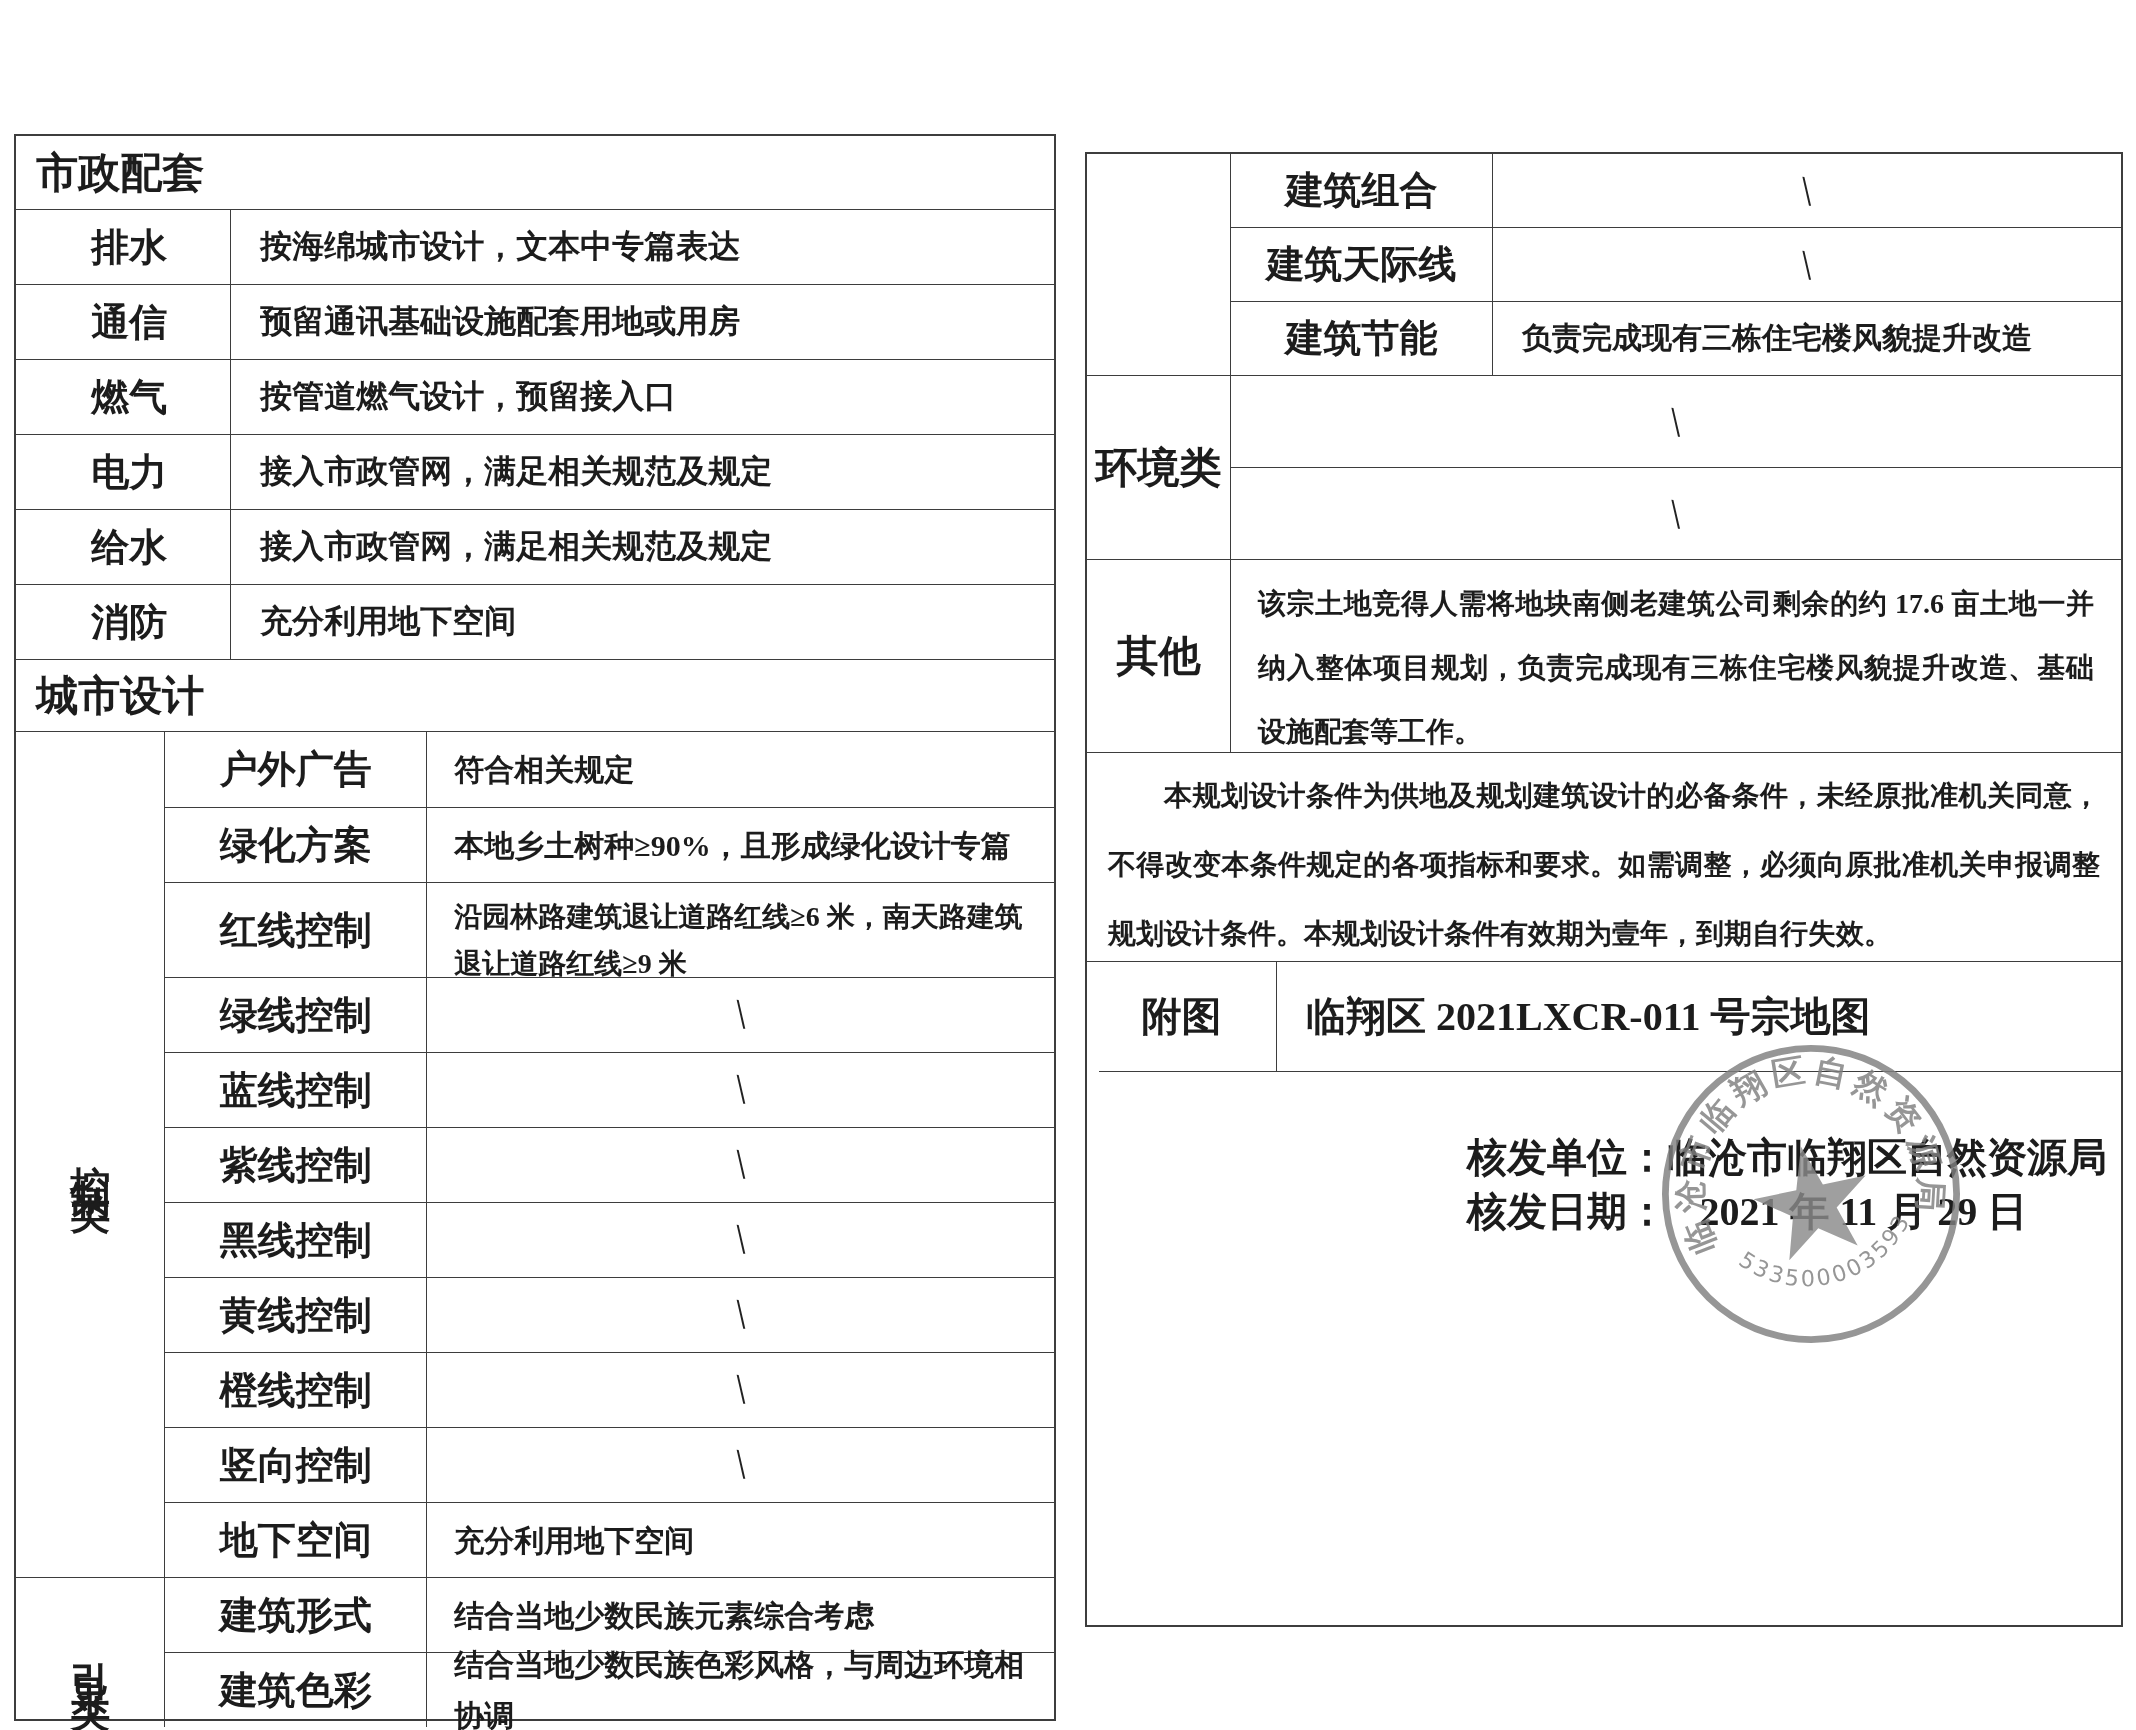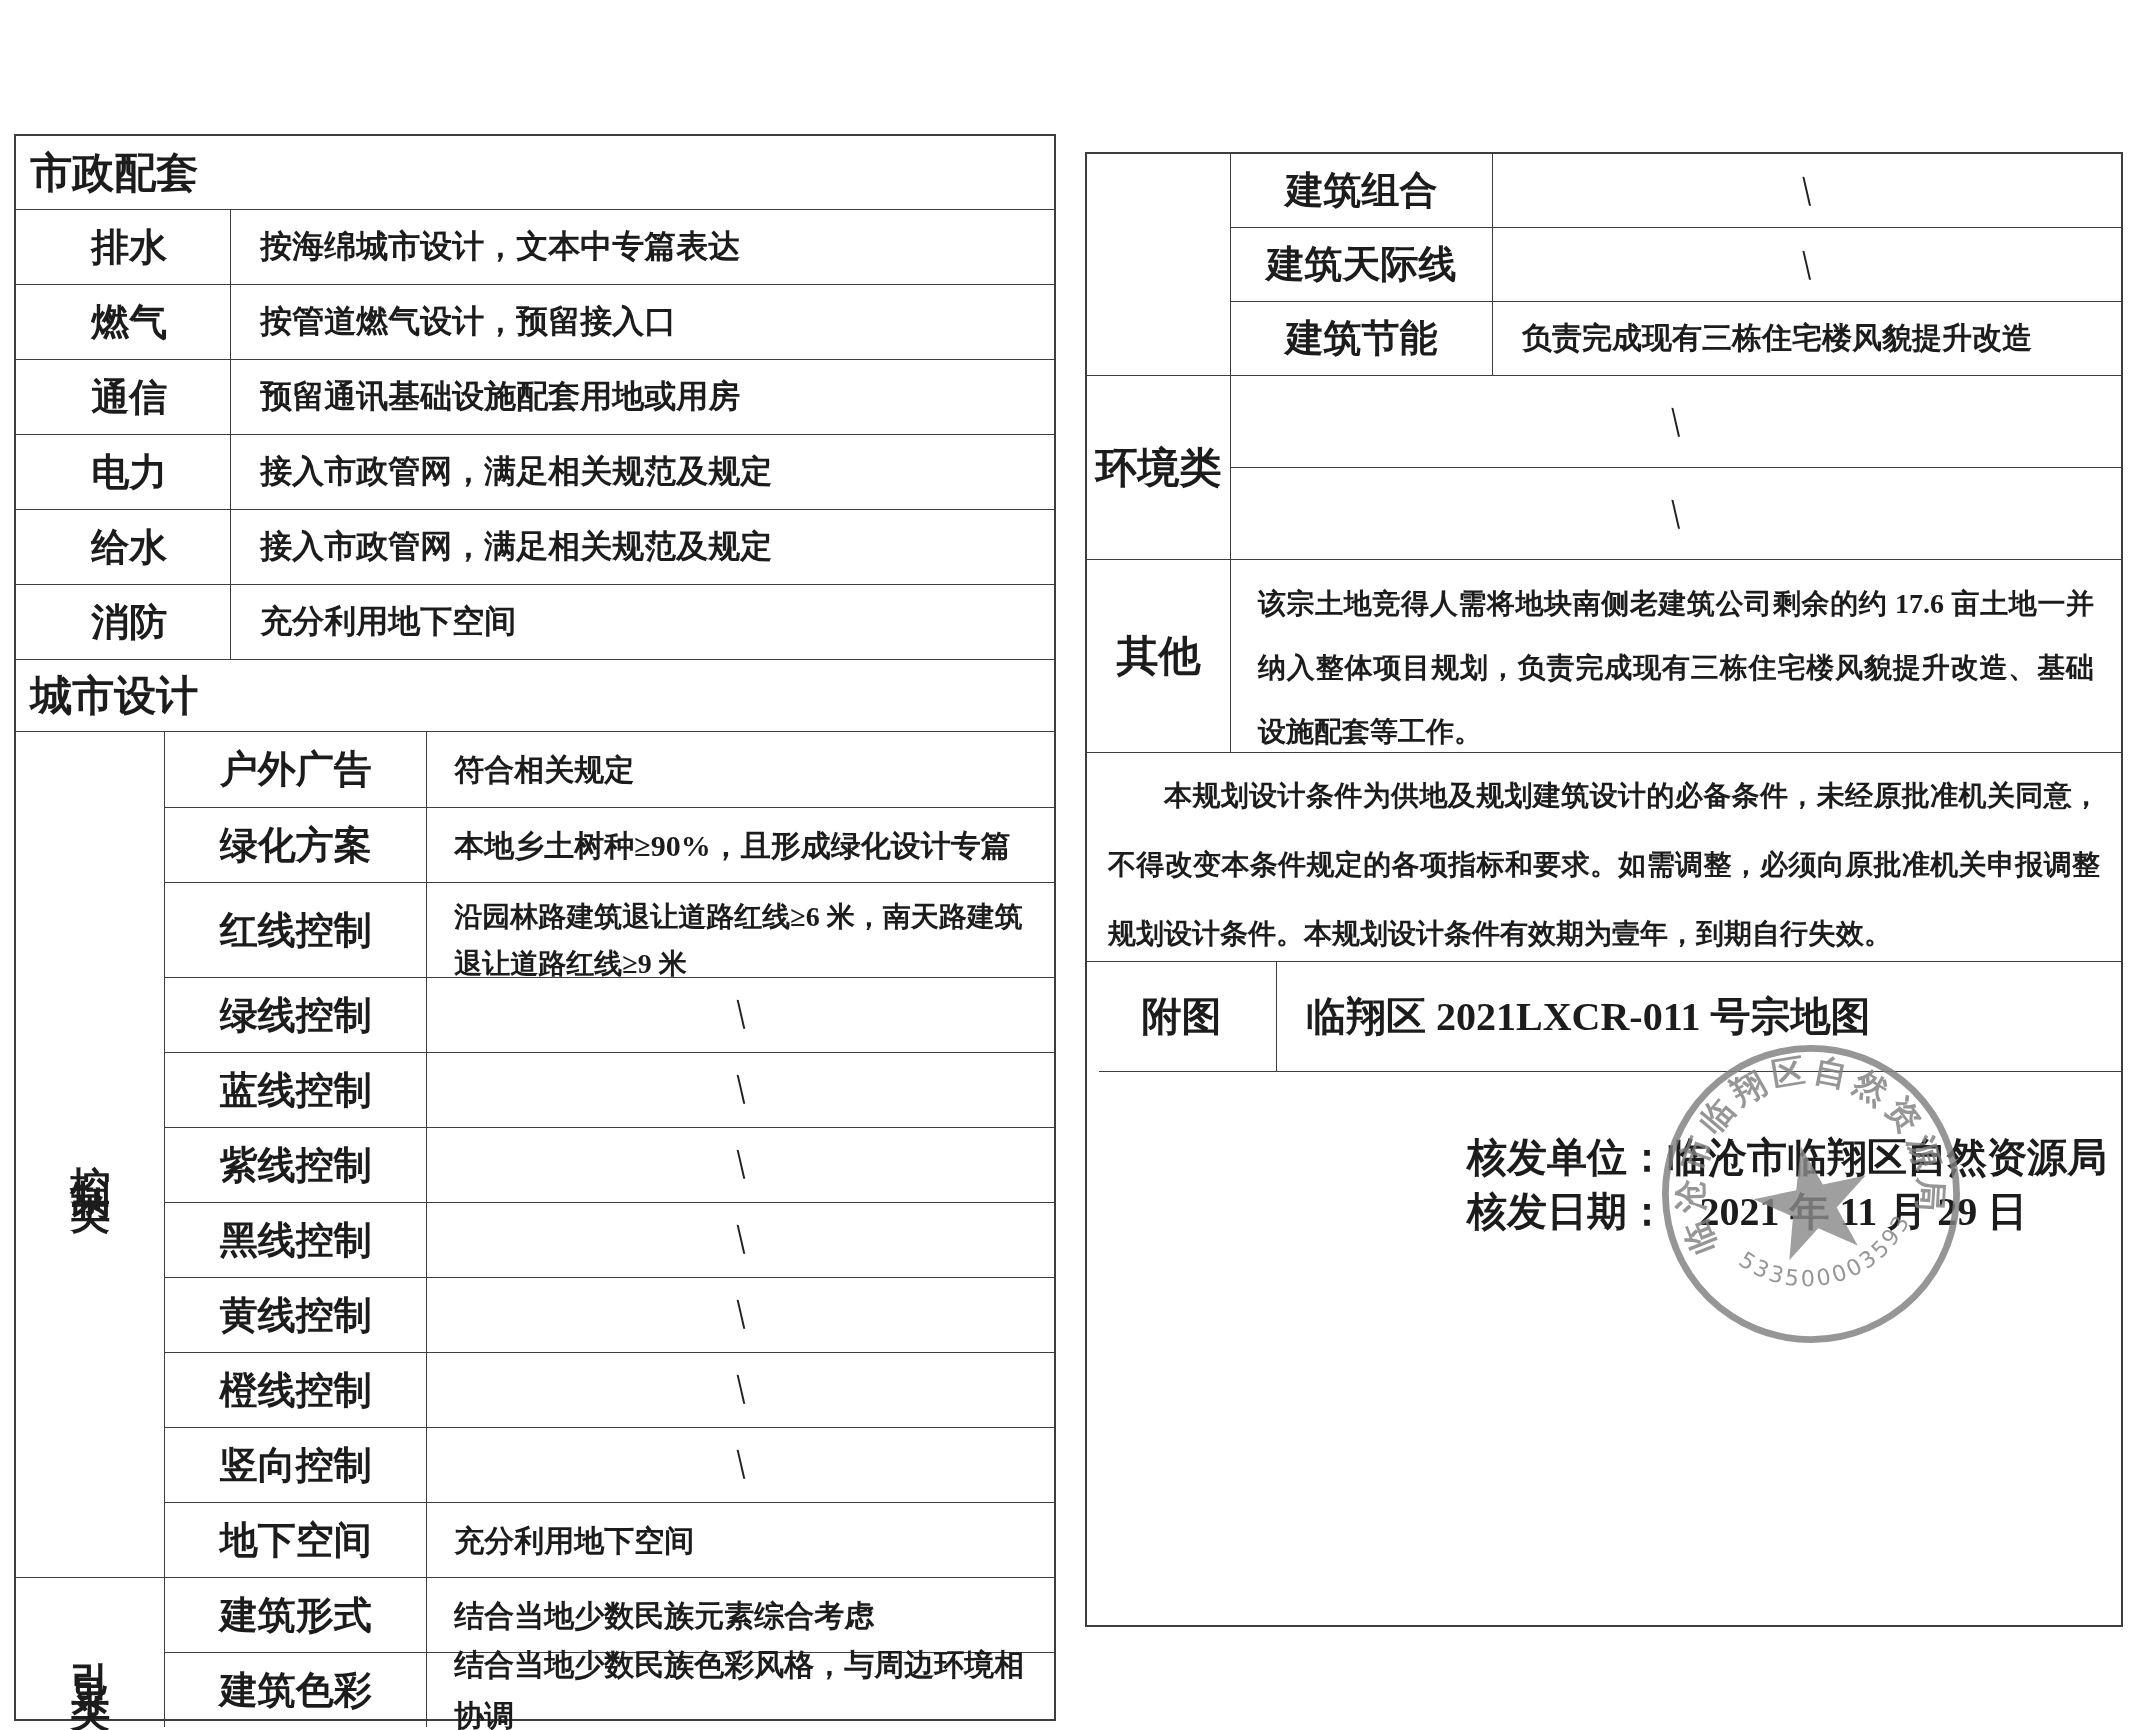--- a/index.html
+++ b/index.html
@@ -10,21 +10,21 @@
     font-family:"Liberation Serif","DejaVu Serif",serif;
     color:#1c1c1c;
     overflow:hidden;
   }
   .tbl{position:absolute;border:2.9px solid #3d3d3d;box-sizing:border-box;background:#fff;}
   .left-tbl{left:14.3px;top:134px;width:1042px;height:1587px;}
   .right-tbl{left:1085px;top:152px;width:1038px;height:1475px;}
 
   .sec-header{
     display:flex;align-items:center;
-    padding-left:14px;
+    padding-left:20px;
     font-size:42px;font-weight:700;
     box-sizing:border-box;
   }
   .bt{border-top:1.9px solid #3d3d3d;}
   .br{border-right:1.9px solid #3d3d3d;}
   .bl{border-left:1.9px solid #3d3d3d;}
 
   
   .lt-row{display:flex;height:75px;box-sizing:border-box;}
   .lt-row .lab{
@@ -117,26 +117,26 @@
 
   <div class="tbl left-tbl">
 
     <div class="sec-header" style="height:73px">市政配套</div>
 
     <div class="lt-row bt">
       <div class="lab br">排水</div>
       <div class="val">按海绵城市设计，文本中专篇表达</div>
     </div>
     <div class="lt-row bt">
+      <div class="lab br">通信</div>
+      <div class="val">预留通讯基础设施配套用地或用房</div>
+    </div>
+    <div class="lt-row bt">
       <div class="lab br">燃气</div>
       <div class="val">按管道燃气设计，预留接入口</div>
-    </div>
-    <div class="lt-row bt">
-      <div class="lab br">通信</div>
-      <div class="val">预留通讯基础设施配套用地或用房</div>
     </div>
     <div class="lt-row bt">
       <div class="lab br">电力</div>
       <div class="val">接入市政管网，满足相关规范及规定</div>
     </div>
     <div class="lt-row bt">
       <div class="lab br">给水</div>
       <div class="val">接入市政管网，满足相关规范及规定</div>
     </div>
     <div class="lt-row bt">

